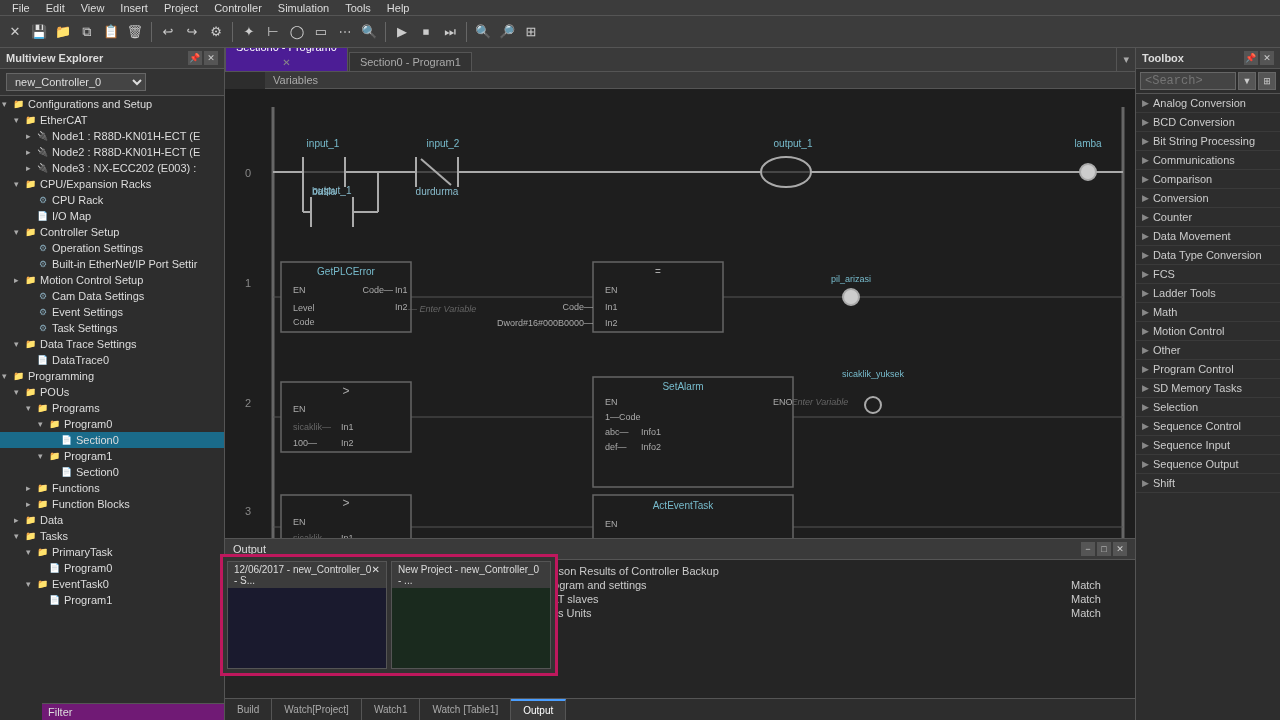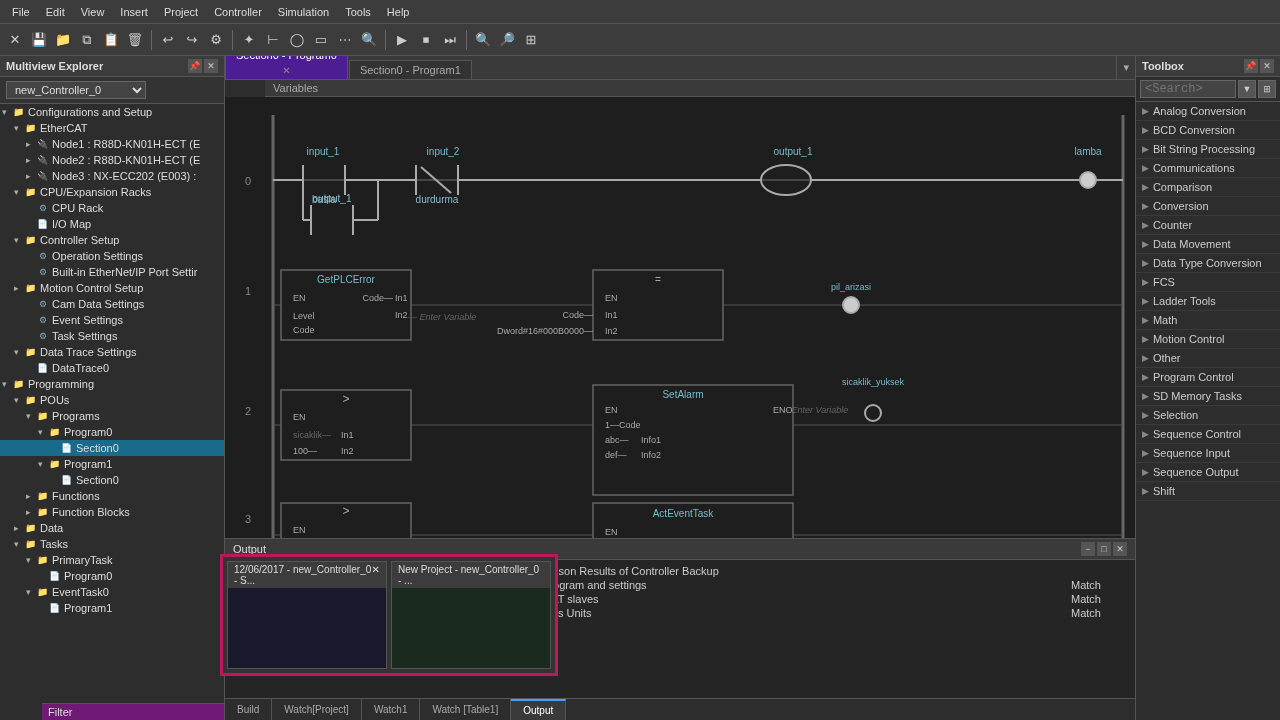--- a/index.html
+++ b/index.html
@@ -1,19 +1,19 @@
 <!DOCTYPE html>
 <html><head>
   <meta charset="utf-8">
   <style>
     * { margin: 0; padding: 0; box-sizing: border-box; }
     body { font-family: 'Segoe UI', Tahoma, sans-serif; font-size: 11px; background: #2d2d2d; color: #ddd; width: 1280px; height: 720px; overflow: hidden; display: flex; flex-direction: column; }
 
     
-    .menu-bar { background: #3c3c3c; height: 24px; display: flex; align-items: center; padding: 0 4px; border-bottom: 1px solid #555; flex-shrink: 0; }
+    .menu-bar { background: #3c3c3c; height: 16px; display: flex; align-items: center; padding: 0 4px; border-bottom: 1px solid #555; flex-shrink: 0; }
     .menu-item { padding: 0 8px; color: #ddd; cursor: pointer; font-size: 11px; height: 100%; display: flex; align-items: center; }
 
     
     .toolbar { background: #3c3c3c; height: 32px; display: flex; align-items: center; padding: 0 4px; border-bottom: 1px solid #555; flex-shrink: 0; gap: 2px; }
     .toolbar-btn { width: 22px; height: 22px; background: transparent; border: none; color: #ccc; cursor: pointer; display: flex; align-items: center; justify-content: center; font-size: 13px; border-radius: 2px; }
     .toolbar-sep { width: 1px; height: 20px; background: #666; margin: 0 3px; }
 
     
     .main-layout { display: flex; flex: 1; overflow: hidden; }
 

